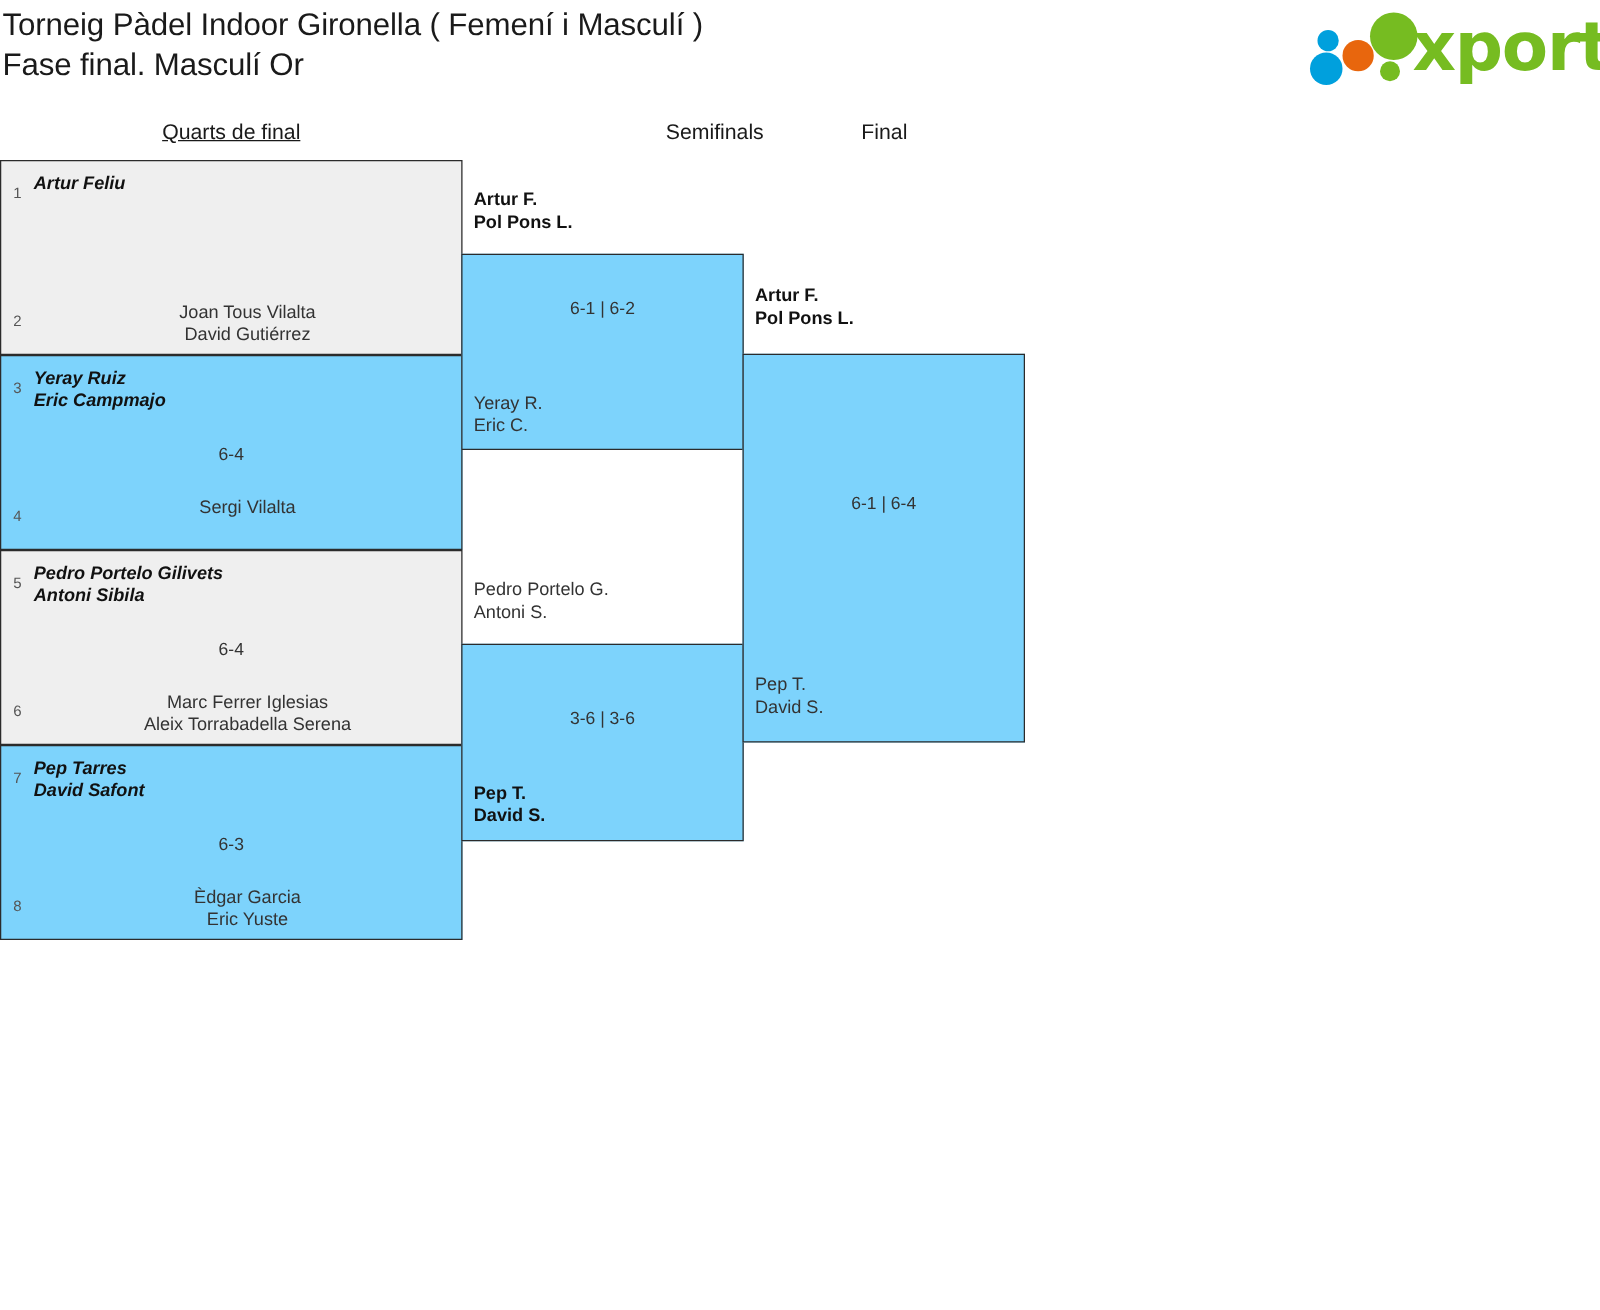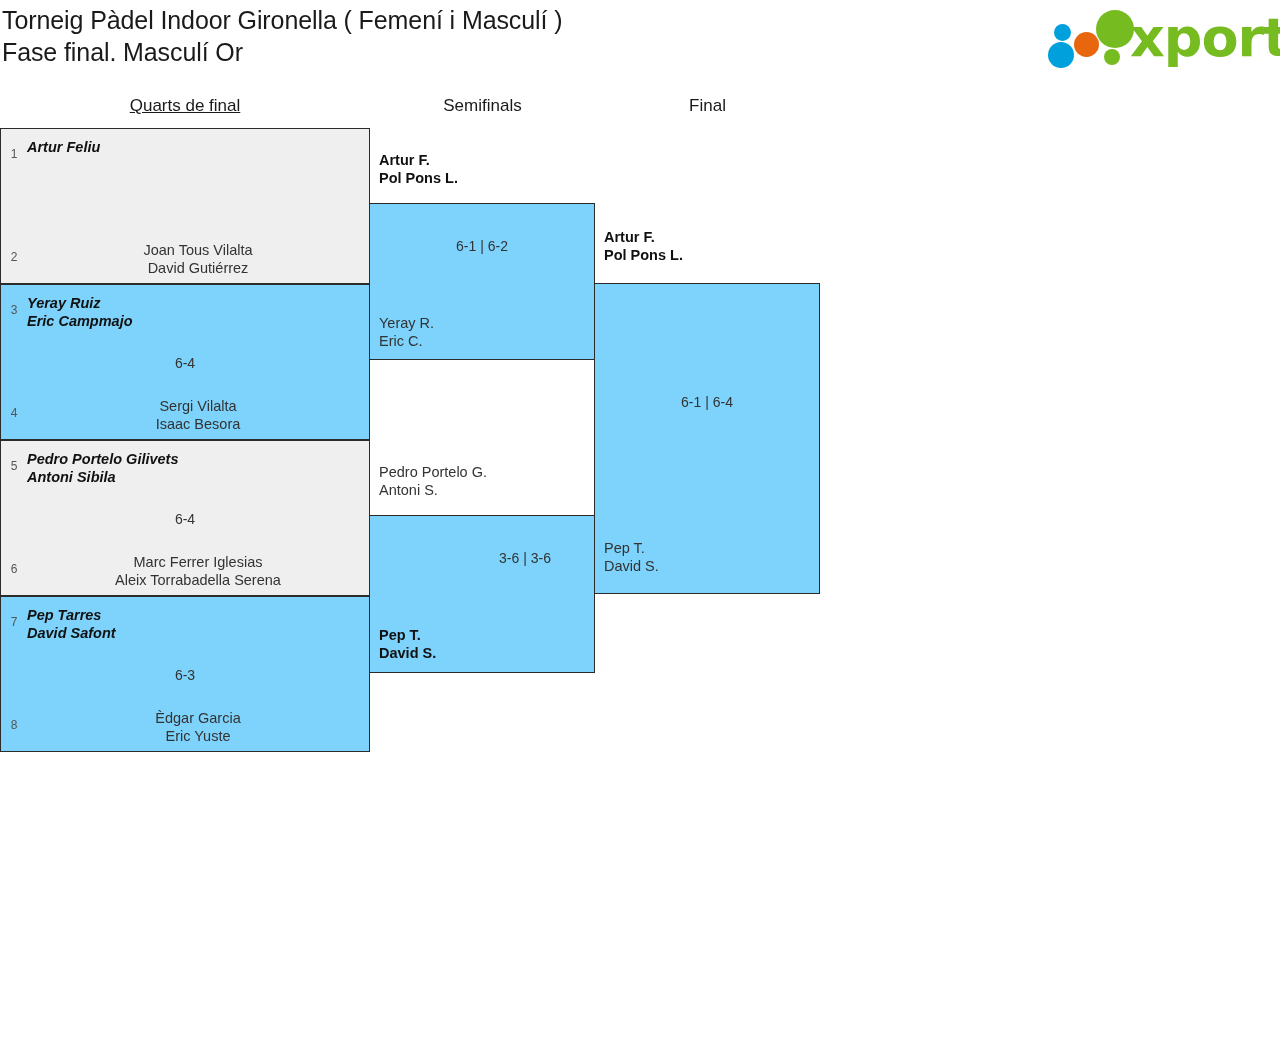--- a/index.html
+++ b/index.html
@@ -60,21 +60,21 @@
   
   .round-header {
     position: absolute;
     font-size: 17px;
     font-weight: 400;
     color: #1a1a1a;
     white-space: nowrap;
     text-align: center;
   }
   #hdr-qf  { left: 0px;   top: 96px; width: 370px; text-decoration: underline; }
-  #hdr-sf  { left: 370px; top: 96px; width: 225px; }
+  #hdr-sf  { left: 386px; top: 96px; width: 225px; text-align: right; }
   #hdr-f   { left: 595px; top: 96px; width: 225px; }
 
   
   .match {
     position: absolute;
     box-sizing: border-box;
     border: 1px solid #2b2b2b;
   }
   .match.shaded { background: #efefef; }
   .match.plain  { background: #7dd3fc; }
@@ -168,21 +168,20 @@
 <div class="match qf plain" style="top:284px;">
   <div class="seed seed-top">3</div>
   <div class="team team-top winner">
     <span class="p1">Yeray Ruiz</span>
     <span class="p2">Eric Campmajo</span>
   </div>
   <div class="score">6-4</div>
   <div class="seed seed-bottom">4</div>
   <div class="team team-bottom">
     <span class="p1">Sergi Vilalta</span>
-    <span class="p2">Isaac Besora</span>
   </div>
 </div>
 
 <div class="match qf shaded" style="top:440px;">
   <div class="seed seed-top">5</div>
   <div class="team team-top winner">
     <span class="p1">Pedro Portelo Gilivets</span>
     <span class="p2">Antoni Sibila</span>
   </div>
   <div class="score">6-4</div>
@@ -217,21 +216,21 @@
     <span class="p1">Yeray R.</span>
     <span class="p2">Eric C.</span>
   </div>
 </div>
 
 <div class="match sf plain" style="top:515px; height:158px;">
   <div class="team team-top">
     <span class="p1">Pedro Portelo G.</span>
     <span class="p2">Antoni S.</span>
   </div>
-  <div class="score" style="top:34px;padding-left:43px;">3-6 | 3-6</div>
+  <div class="score" style="top:50px;">3-6 | 3-6</div>
   <div class="team team-bottom winner">
     <span class="p1">Pep T.</span>
     <span class="p2">David S.</span>
   </div>
 </div>
 
 <div class="match fin plain" style="top:283px; height:311px;">
   <div class="team team-top winner">
     <span class="p1">Artur F.</span>
     <span class="p2">Pol Pons L.</span>

